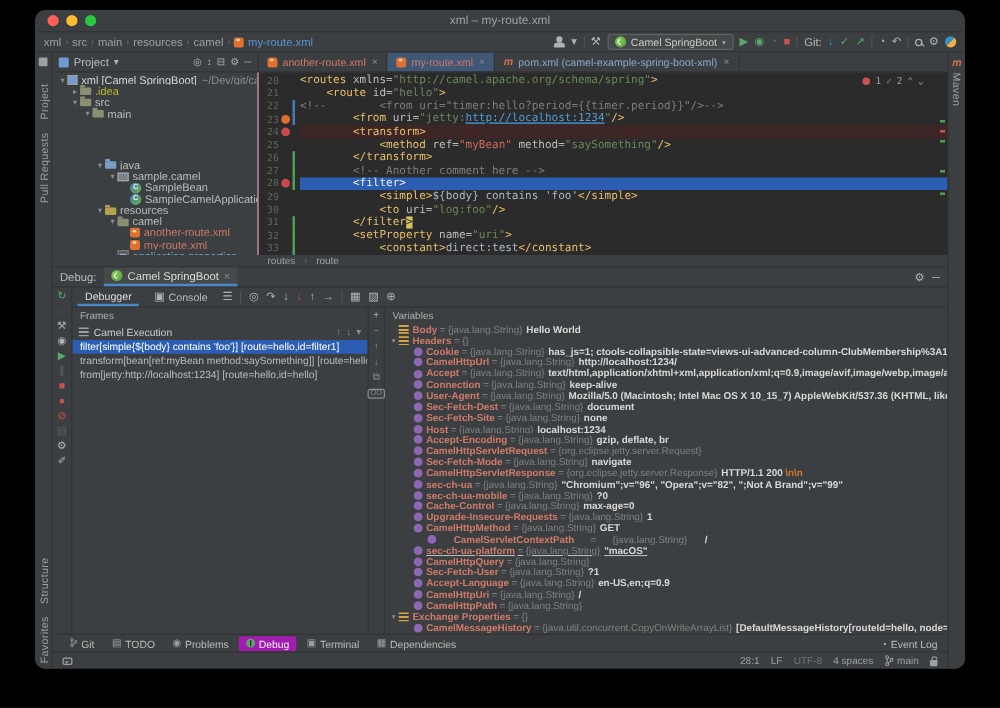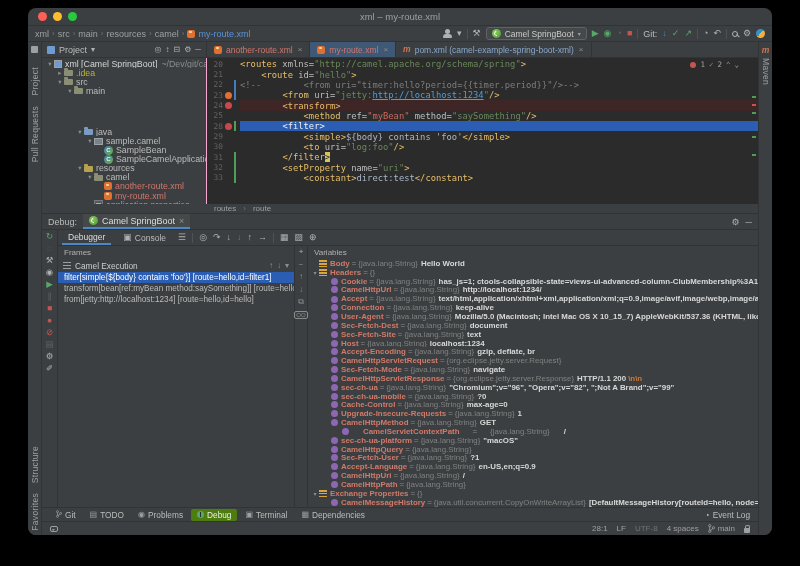--- a/index.html
+++ b/index.html
@@ -119,21 +119,21 @@
   .vicon-node{width:8px;height:7px;flex:none;margin-right:3px;background:repeating-linear-gradient(180deg,#d8a440 0 1.6px,transparent 1.6px 2.9px)}
   .vicon-field{width:7px;height:7px;flex:none;margin-right:3px;border-radius:50%;background:#8e67b3}
   .vname{font-weight:bold;color:#cf7a6a}
   .veq{color:#8c8c8c;margin:0 2px}
   .vtype{color:#808080;margin-right:3px}
   .vval{color:#d8d8d8;font-weight:bold}
   .vextra{color:#cc7832;font-weight:bold;margin-left:2px}
   
   .botbar{height:14px;flex:none;display:flex;align-items:center;gap:2px;padding:0 8px;border-top:1px solid #313335;font-size:8.3px;color:#bbb}
   .bitem{display:flex;align-items:center;gap:3px;padding:1px 6px;border-radius:2px}
-  .bitem.active{background:#4d7c0f;color:#eee}
+  .bitem.active{background:#a21caf;color:#eee}
   .bitem .ic{font-size:8px;color:#9da0a3}
   .bug-ic{width:7px;height:7px;border-radius:50%;background:#59a869;position:relative}
   .bug-ic::after{content:"";position:absolute;left:3px;top:1px;width:1px;height:5px;background:#2b2b2b}
   .eventlog{margin-left:auto;display:flex;align-items:center;gap:3px}
   .statusbar{height:14px;flex:none;display:flex;align-items:center;gap:5px;padding:0 8px;font-size:8px;color:#9da0a3;border-top:1px solid #313335}
   .statusbar .right{margin-left:auto;display:flex;align-items:center;gap:9px}
   .bubble{width:8px;height:6px;border:1px solid #9da0a3;border-radius:2px;position:relative;flex:none}
   .bubble::after{content:"";position:absolute;left:1px;bottom:-2.5px;border:2px solid transparent;border-top-color:#9da0a3;border-left-width:1px}
   .dimtxt{color:#6f7375}
   .lock{width:6px;height:5px;background:#9da0a3;border-radius:1px;position:relative;margin-top:3px}
@@ -329,20 +329,22 @@
             </div>
           </div>
         <div class="editor">
           <div id="editor-lines">
               <div class="eline"><span class="g-num">20</span><span class="g-ic"></span><span class="g-vcs"></span><span class="code"><span class="tk-t">&lt;routes</span><span class="tk-a"> xmlns=</span><span class="tk-s">"http://camel.apache.org/schema/spring"</span><span class="tk-t">&gt;</span></span></div>
               <div class="eline"><span class="g-num">21</span><span class="g-ic"></span><span class="g-vcs"></span><span class="code"><span class="tk-p">    </span><span class="tk-t">&lt;route</span><span class="tk-a"> id=</span><span class="tk-s">"hello"</span><span class="tk-t">&gt;</span></span></div>
               <div class="eline"><span class="g-num">22</span><span class="g-ic"></span><span class="g-vcs vcs-blue"></span><span class="code"><span class="tk-c">&lt;!--        &lt;from uri="timer:hello?period={{timer.period}}"/&gt;--&gt;</span></span></div>
               <div class="eline"><span class="g-num">23</span><span class="g-ic"><span class="camel-dot"></span></span><span class="g-vcs vcs-blue"></span><span class="code"><span class="tk-p">        </span><span class="tk-t">&lt;from</span><span class="tk-a"> uri=</span><span class="tk-s">"jetty:</span><span class="tk-l">http://localhost:1234</span><span class="tk-s">"</span><span class="tk-t">/&gt;</span></span></div>
               <div class="eline"><span class="g-num">24</span><span class="g-ic"><span class="bp-dot"></span></span><span class="g-vcs"></span><span class="code bg-bp"><span class="tk-p">        </span><span class="tk-t">&lt;transform&gt;</span></span></div>
               <div class="eline"><span class="g-num">25</span><span class="g-ic"></span><span class="g-vcs"></span><span class="code"><span class="tk-p">            </span><span class="tk-t">&lt;method</span><span class="tk-a"> ref=</span><span class="tk-r">"myBean"</span><span class="tk-a"> method=</span><span class="tk-s">"saySomething"</span><span class="tk-t">/&gt;</span></span></div>
+              <div class="eline"><span class="g-num">26</span><span class="g-ic"></span><span class="g-vcs vcs-green"></span><span class="code"><span class="tk-p">        </span><span class="tk-t">&lt;/transform&gt;</span></span></div>
+              <div class="eline"><span class="g-num">27</span><span class="g-ic"></span><span class="g-vcs vcs-green"></span><span class="code"><span class="tk-p">        </span><span class="tk-c">&lt;!-- Another comment here --&gt;</span></span></div>
               <div class="eline"><span class="g-num">28</span><span class="g-ic"><span class="bp-dot"></span></span><span class="g-vcs vcs-green"></span><span class="code bg-exec"><span class="tk-p">        </span><span class="tk-w">&lt;filter&gt;</span></span></div>
               <div class="eline"><span class="g-num">29</span><span class="g-ic"></span><span class="g-vcs"></span><span class="code"><span class="tk-p">            </span><span class="tk-t">&lt;simple&gt;</span><span class="tk-p">${body} contains 'foo'</span><span class="tk-t">&lt;/simple&gt;</span></span></div>
               <div class="eline"><span class="g-num">30</span><span class="g-ic"></span><span class="g-vcs"></span><span class="code"><span class="tk-p">            </span><span class="tk-t">&lt;to</span><span class="tk-a"> uri=</span><span class="tk-s">"log:foo"</span><span class="tk-t">/&gt;</span></span></div>
               <div class="eline"><span class="g-num">31</span><span class="g-ic"></span><span class="g-vcs vcs-green"></span><span class="code"><span class="tk-p">        </span><span class="tk-t">&lt;/filter</span><span class="tk-hl">&gt;</span></span></div>
               <div class="eline"><span class="g-num">32</span><span class="g-ic"></span><span class="g-vcs vcs-green"></span><span class="code"><span class="tk-p">        </span><span class="tk-t">&lt;setProperty</span><span class="tk-a"> name=</span><span class="tk-s">"uri"</span><span class="tk-t">&gt;</span></span></div>
               <div class="eline"><span class="g-num">33</span><span class="g-ic"></span><span class="g-vcs vcs-green"></span><span class="code"><span class="tk-p">            </span><span class="tk-t">&lt;constant&gt;</span><span class="tk-p">direct:test</span><span class="tk-t">&lt;/constant&gt;</span></span></div>
             </div>
           <div class="inspect">
             <span class="dot-err"></span>
             <span>1</span>
@@ -508,21 +510,21 @@
                       <span class="veq">=</span>
                       <span class="vtype">{java.lang.String}</span>
                       <span class="vval">document</span>
                     </div>
                     <div class="vrow" style="padding-left: 12px;">
                       <span class="vcaret"></span>
                       <span class="vicon-field"></span>
                       <span class="vname">Sec-Fetch-Site</span>
                       <span class="veq">=</span>
                       <span class="vtype">{java.lang.String}</span>
-                      <span class="vval">text</span>
+                      <span class="vval">none</span>
                     </div>
                     <div class="vrow" style="padding-left: 12px;">
                       <span class="vcaret"></span>
                       <span class="vicon-field"></span>
                       <span class="vname">Host</span>
                       <span class="veq">=</span>
                       <span class="vtype">{java.lang.String}</span>
                       <span class="vval">localhost:1234</span>
                     </div>
                     <div class="vrow" style="padding-left: 12px;">
@@ -598,21 +600,21 @@
                       <span class="vval">GET</span>
                     </div>
                     <div class="vrow" style="padding-left: 12px; gap: 11px;">
                       <span class="vcaret"></span>
                       <span class="vicon-field"></span>
                       <span class="vname">CamelServletContextPath</span>
                       <span class="veq">=</span>
                       <span class="vtype">{java.lang.String}</span>
                       <span class="vval">/</span>
                     </div>
-                    <div class="vrow" style="padding-left: 12px;">
+                    <div class="vrow" style="padding-left: 12px; text-decoration: underline;">
                       <span class="vcaret"></span>
                       <span class="vicon-field"></span>
                       <span class="vname">sec-ch-ua-platform</span>
                       <span class="veq">=</span>
                       <span class="vtype">{java.lang.String}</span>
                       <span class="vval">"macOS"</span>
                     </div>
                     <div class="vrow" style="padding-left: 12px;">
                       <span class="vcaret"></span>
                       <span class="vicon-field"></span>

